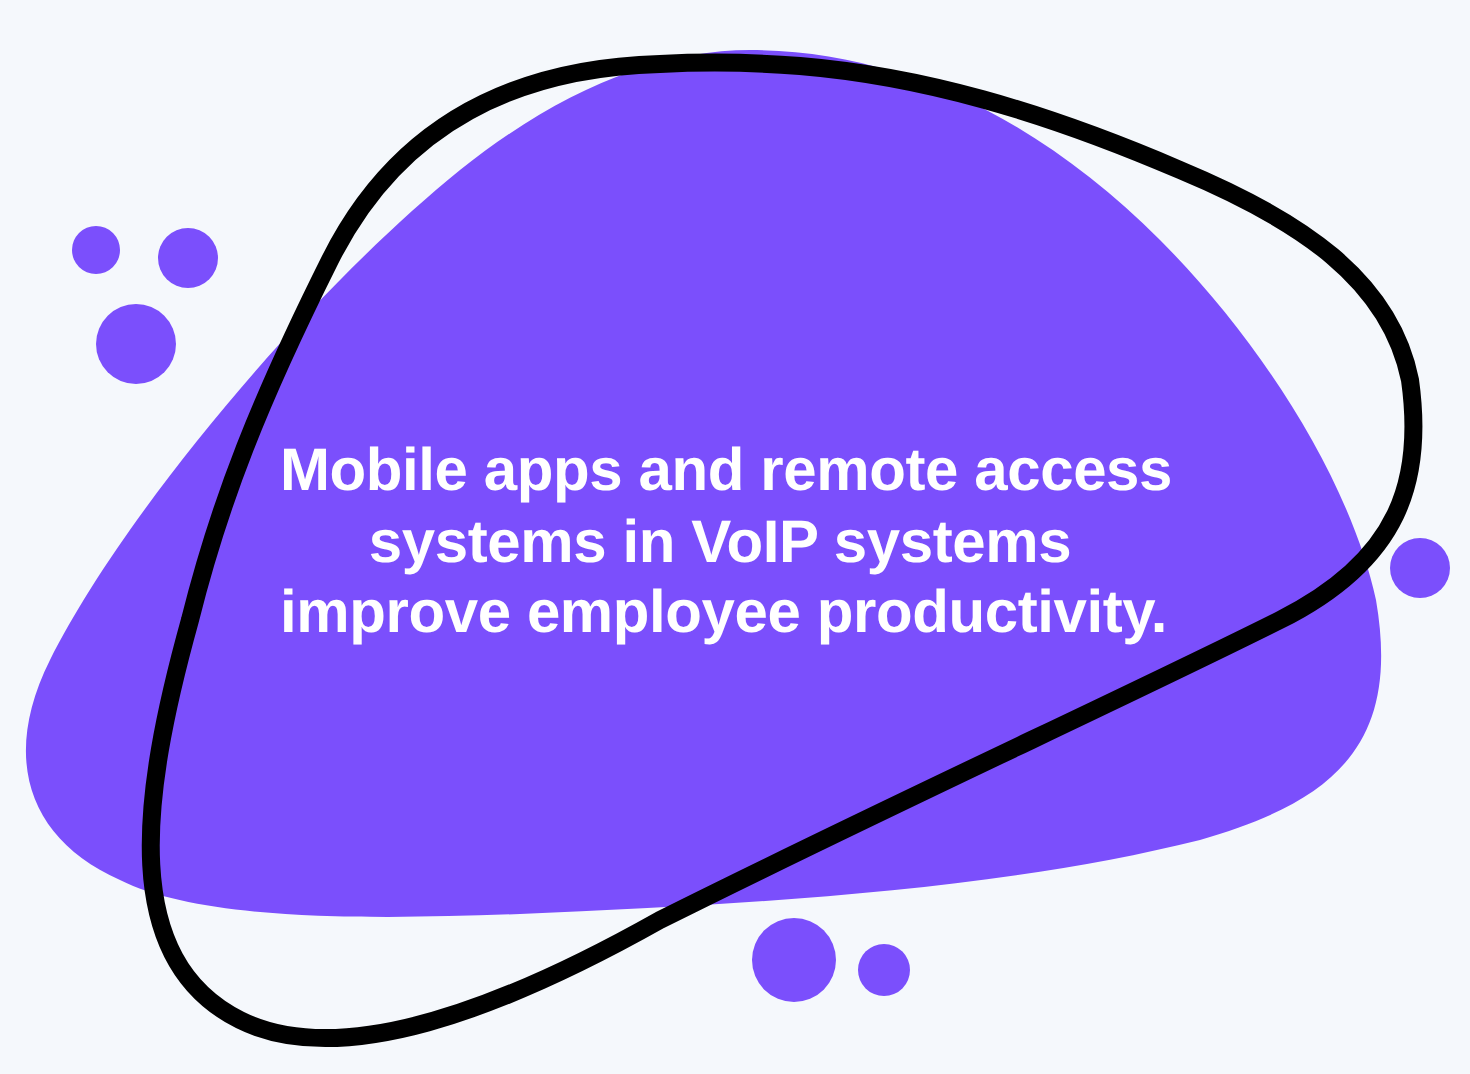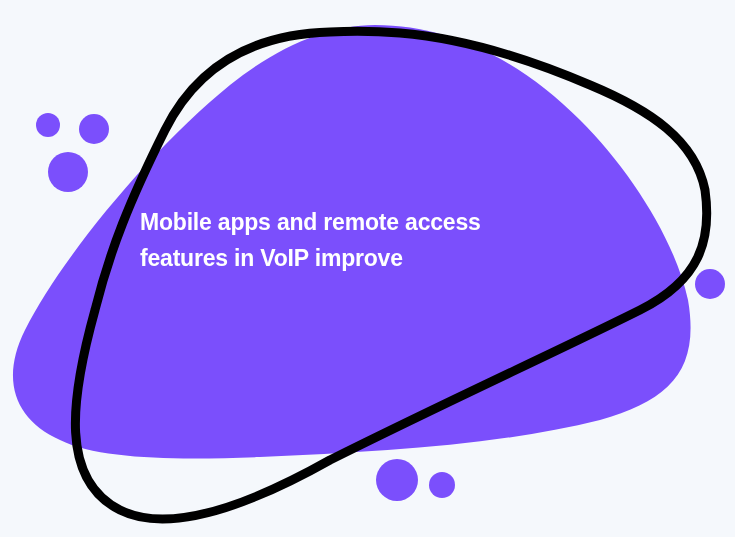--- a/index.html
+++ b/index.html
@@ -1,21 +1,21 @@
 <!DOCTYPE html>
 <html><head>
 <meta charset="utf-8">
 <style>
   html, body { margin:0; padding:0; }
   body { width:735px; height:537px; background:#f5f8fc; overflow:hidden; position:relative; font-family:"Liberation Sans", sans-serif; }
   svg.art { position:absolute; left:0; top:0; }
   .quote {
-    position:absolute; left:140px; top:205px; width:440px;
-    text-align:left; color:#ffffff; font-weight:700;
-    font-size:23px; line-height:35.5px; letter-spacing:-0.2px;
+    position:absolute; left:140px; top:218px; width:440px;
+    text-align:center; color:#ffffff; font-weight:700;
+    font-size:30px; line-height:35.5px; letter-spacing:-0.2px;
   }
   .quote span { display:block; white-space:nowrap; }
 </style>
 </head>
 <body>
 
 <svg class="art" width="735" height="537" viewBox="0 0 735 537">
 
   <path d="M375 25
            C 330 25, 280 45, 230 85
@@ -41,14 +41,15 @@
   <circle cx="48" cy="125" r="12" fill="#7b4ffc"></circle>
   <circle cx="94" cy="129" r="15" fill="#7b4ffc"></circle>
   <circle cx="68" cy="172" r="20" fill="#7b4ffc"></circle>
   <circle cx="710" cy="284" r="15" fill="#7b4ffc"></circle>
   <circle cx="397" cy="480" r="21" fill="#7b4ffc"></circle>
   <circle cx="442" cy="485" r="13" fill="#7b4ffc"></circle>
 </svg>
 
 <div class="quote">
   <span>Mobile apps and remote access</span>
-  <span>features in VoIP improve</span>
+  <span>systems in VoIP systems</span>
+  <span>improve employee productivity.</span>
 </div>
 
 </body></html>

